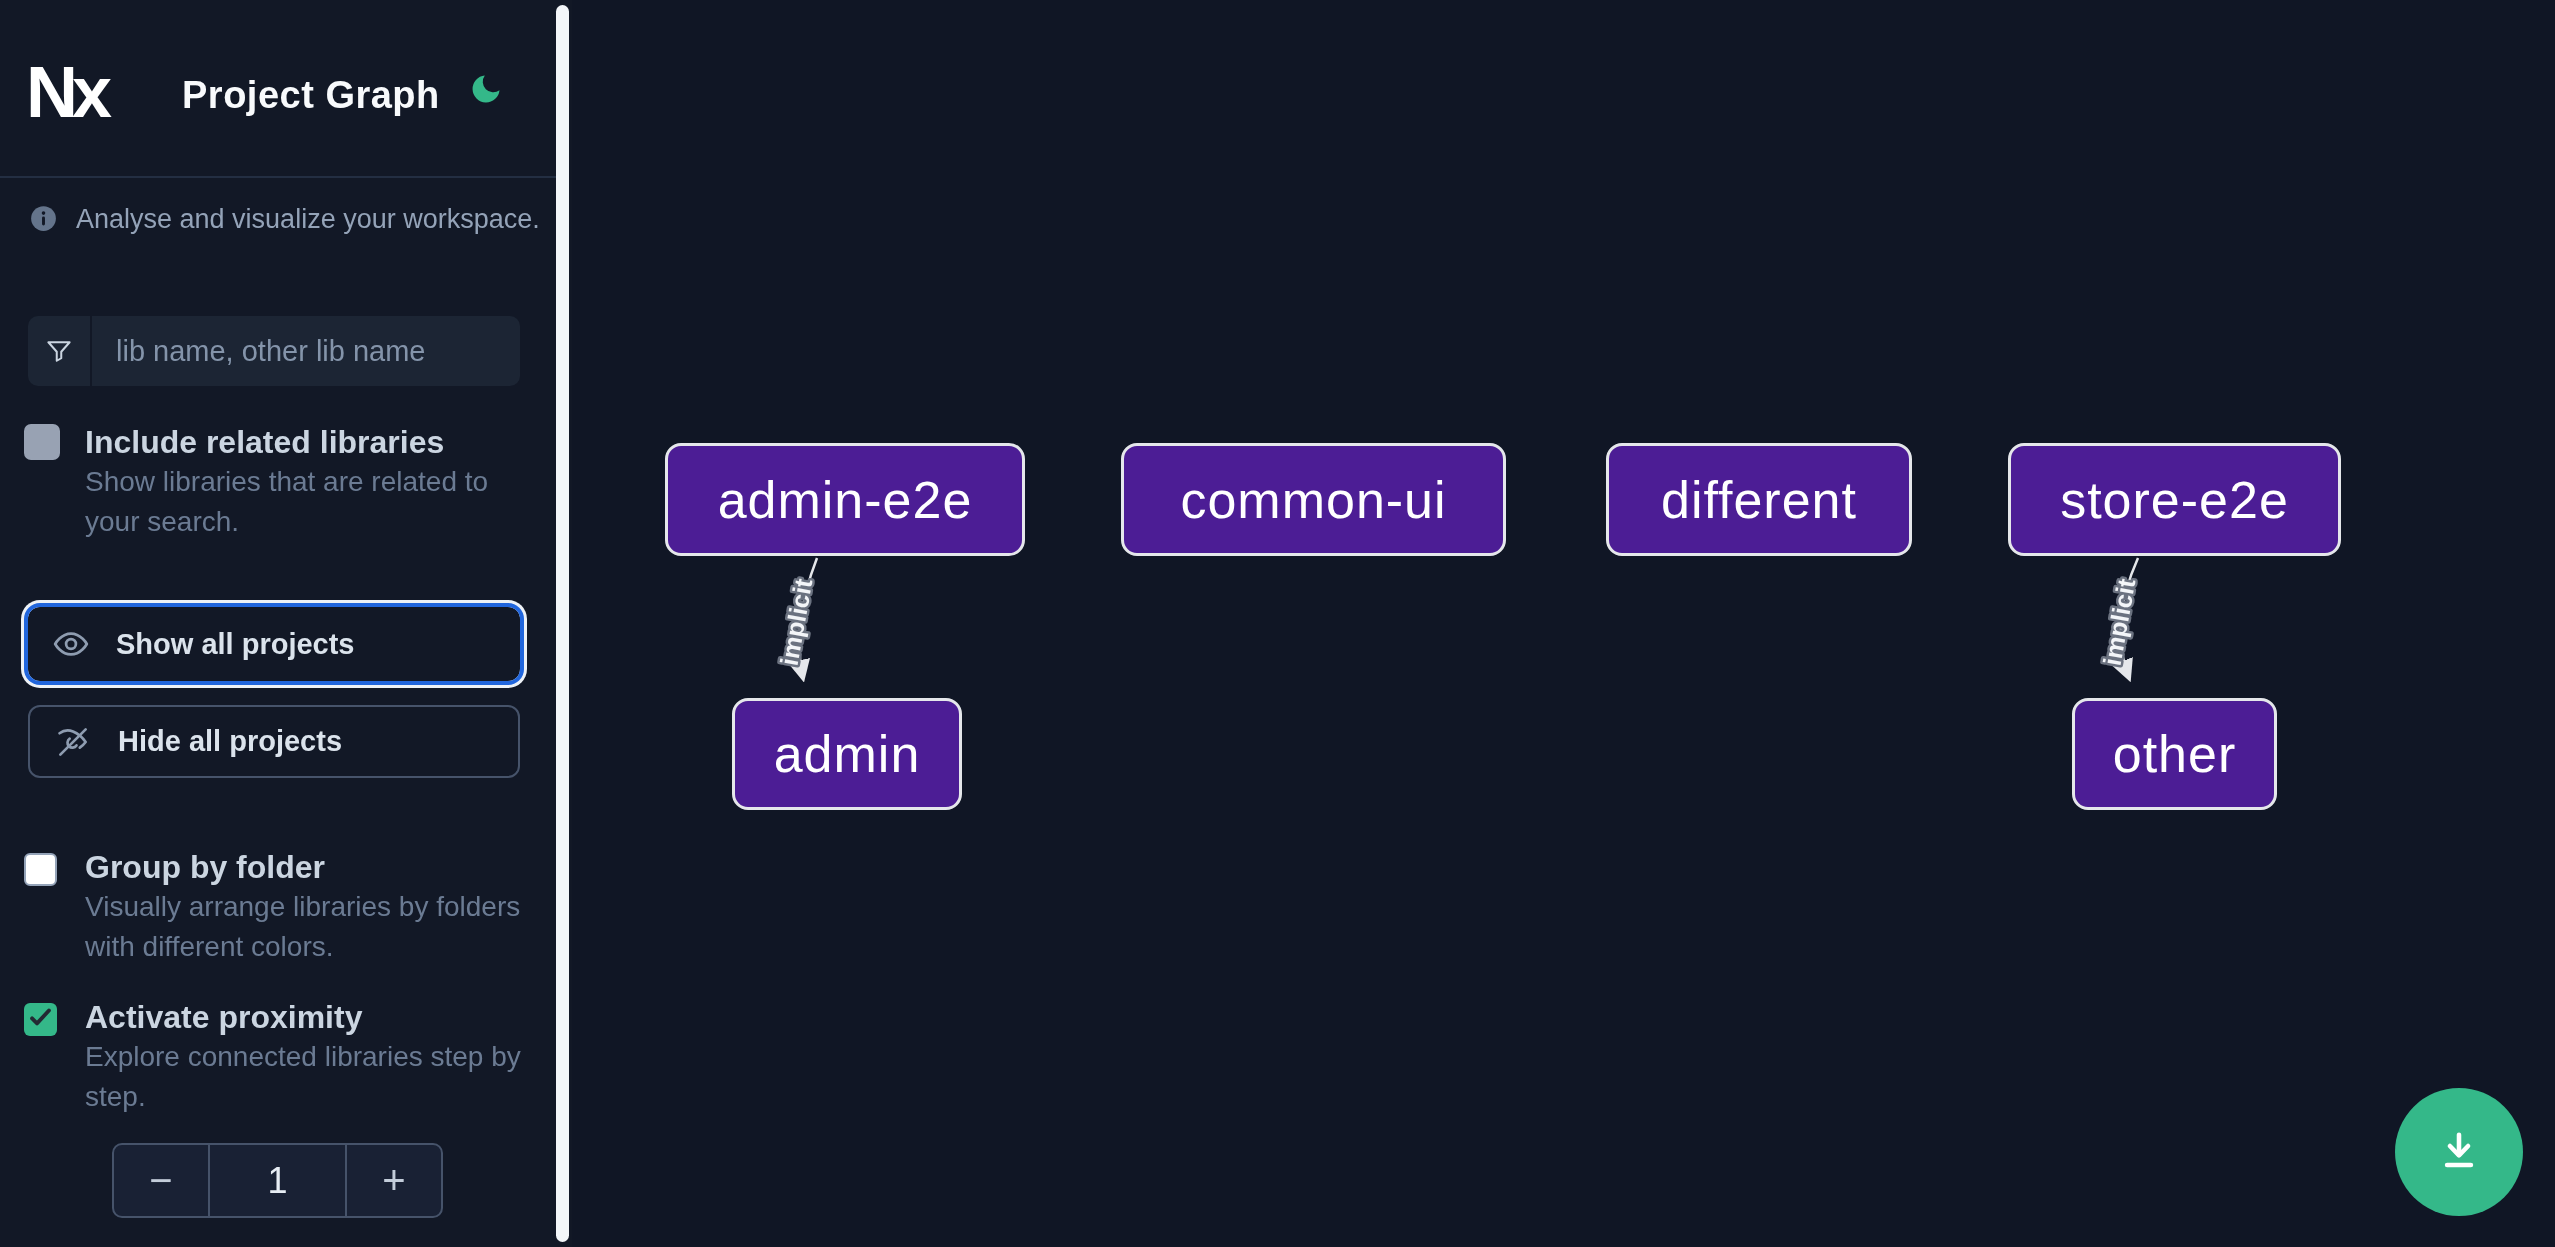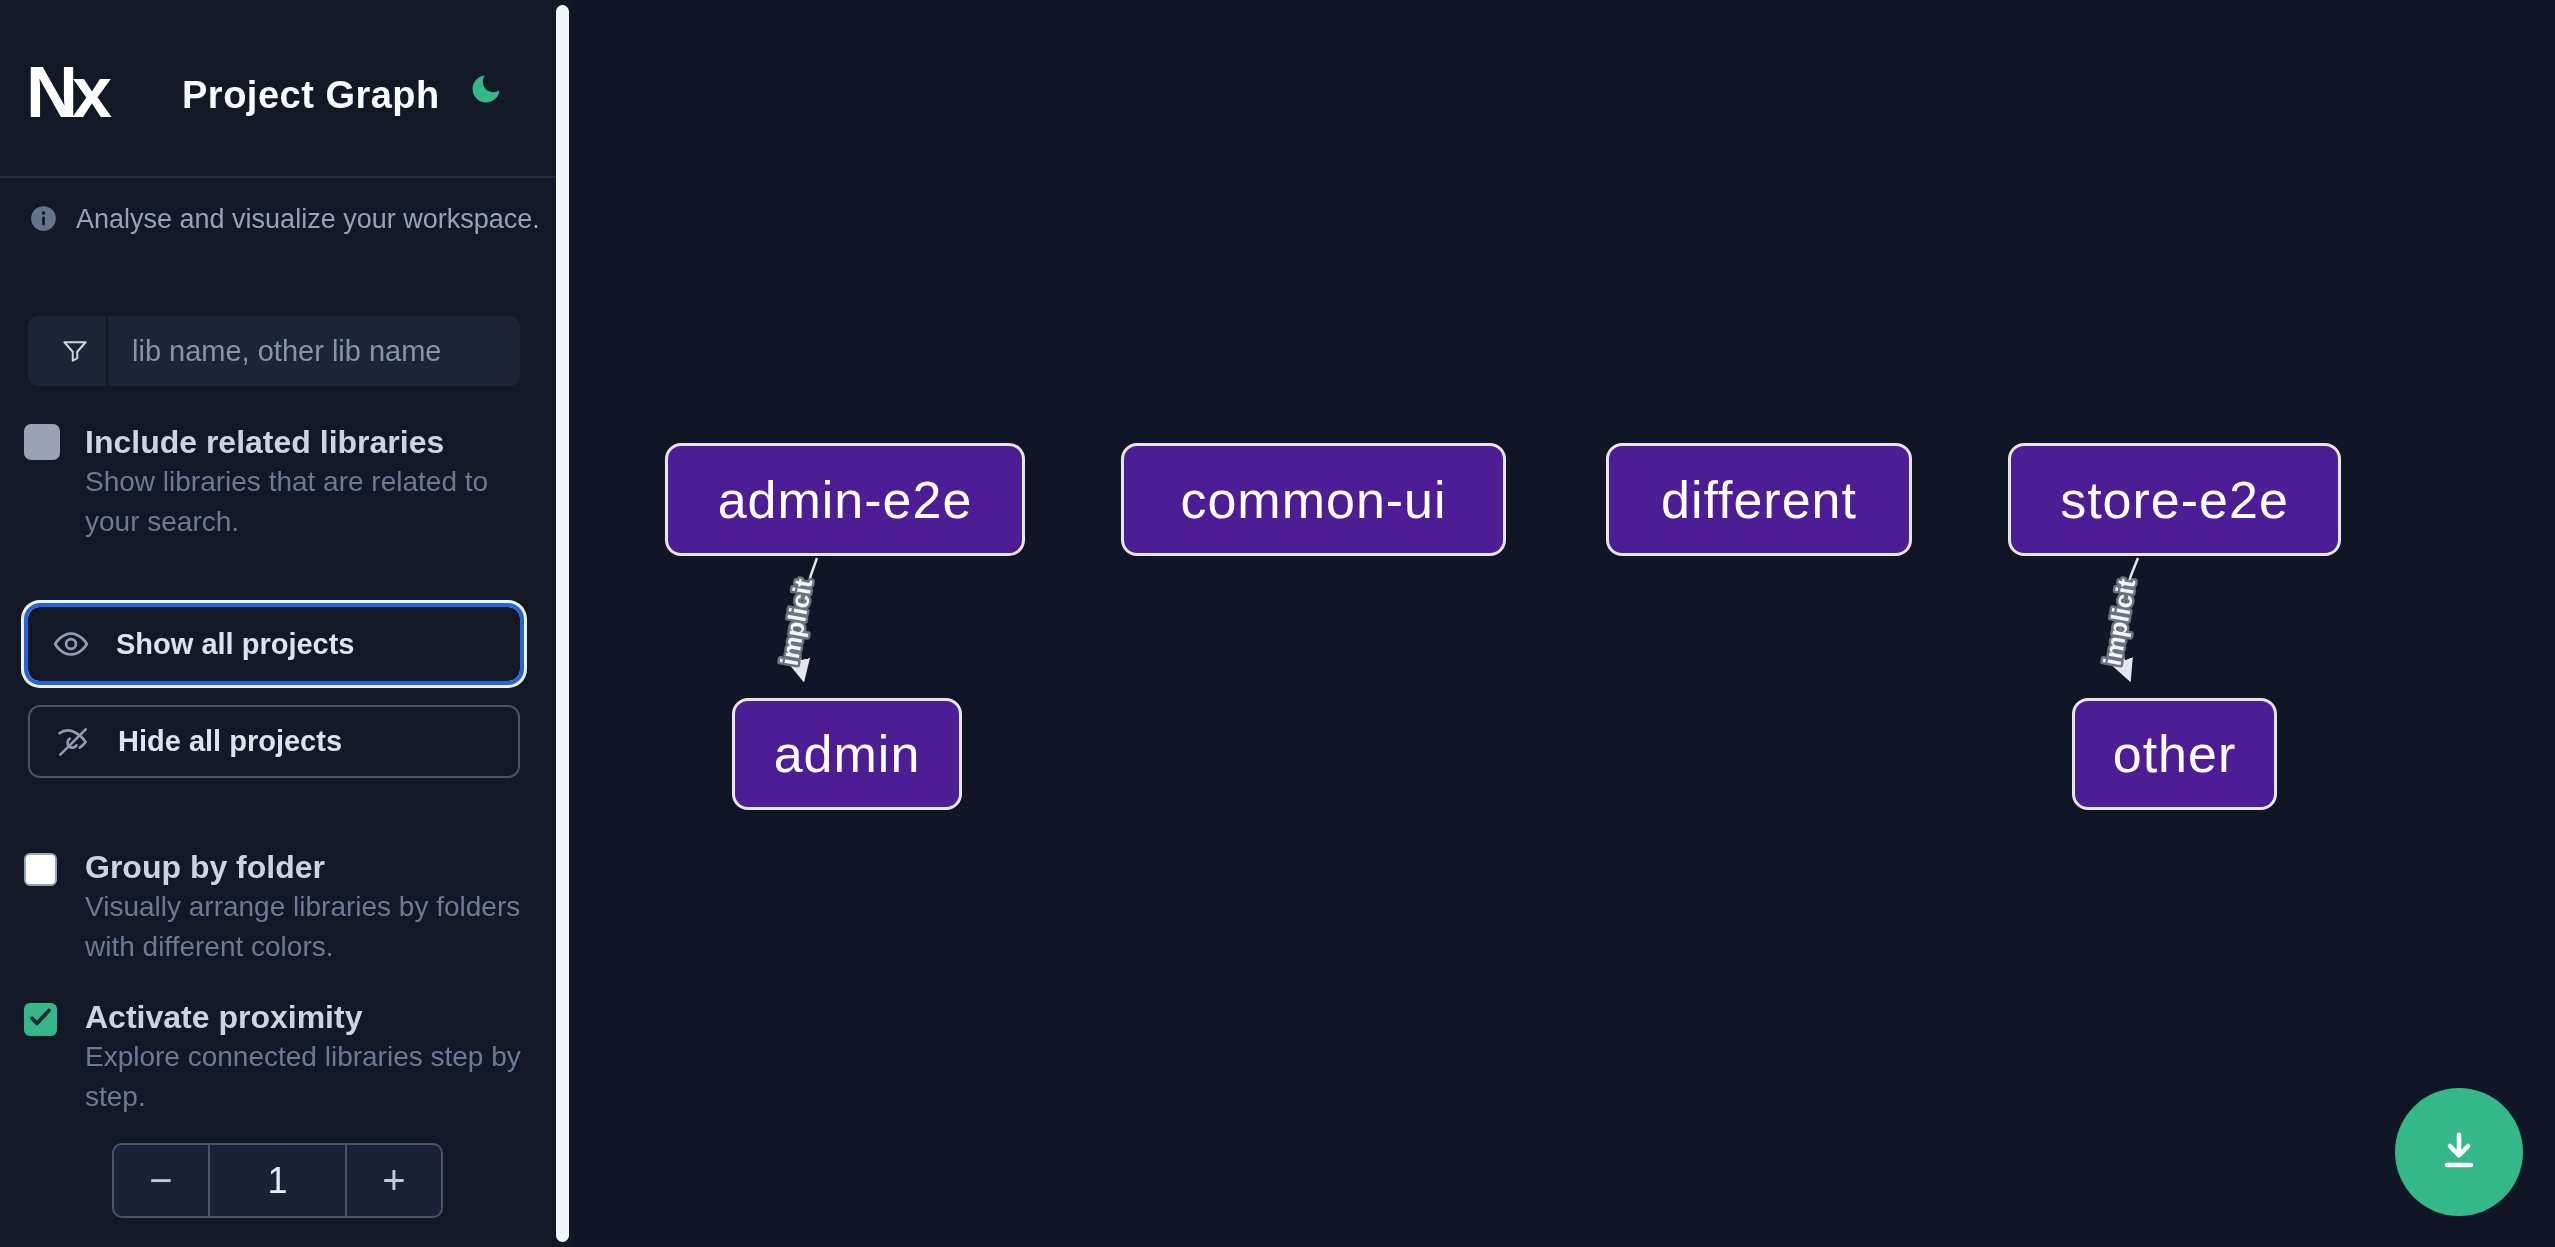--- a/index.html
+++ b/index.html
@@ -14,21 +14,21 @@
           font-size:72px; font-weight:800; letter-spacing:-6px; line-height:80px; }
   .page-title { position:absolute; left:182px; top:62px; height:66px; line-height:66px;
                 color:#f8fafc; font-size:38px; font-weight:600; letter-spacing:0.5px; }
   .moon-btn { position:absolute; left:458px; top:62px; width:56px; height:56px; border:none;
               background:transparent; cursor:pointer; }
   .info-icon { position:absolute; left:30px; top:205px; width:27px; height:27px; }
   .tagline { position:absolute; left:76px; top:205px; height:28px; line-height:28px;
              color:#94a3b8; font-size:27px; }
 
   .search-group { position:absolute; left:28px; top:316px; width:492px; height:70px;
-                  background:#1c2534; border-radius:10px; display:flex;padding-left:16px; }
+                  background:#1c2534; border-radius:10px; display:flex; }
   .funnel-cell { width:64px; height:70px; border-right:2px solid #121826; display:flex;
                  align-items:center; justify-content:center; flex:none; }
   .search-input { flex:1; background:transparent; border:none; outline:none; color:#cbd5e1;
                   font-size:29px; padding:0 20px 0 24px; font-family:inherit; }
   .search-input::placeholder { color:#8494aa; opacity:1; }
 
   .cb { position:absolute; left:24px; border-radius:7px; }
   .cb-gray  { width:36px; height:36px; background:#98a2b3; }
   .cb-white { width:33px; height:33px; background:#ffffff; border:2px solid #94a3b8; border-radius:6px; }
   .cb-green { width:33px; height:33px; background:#34b889; border-radius:6px;

